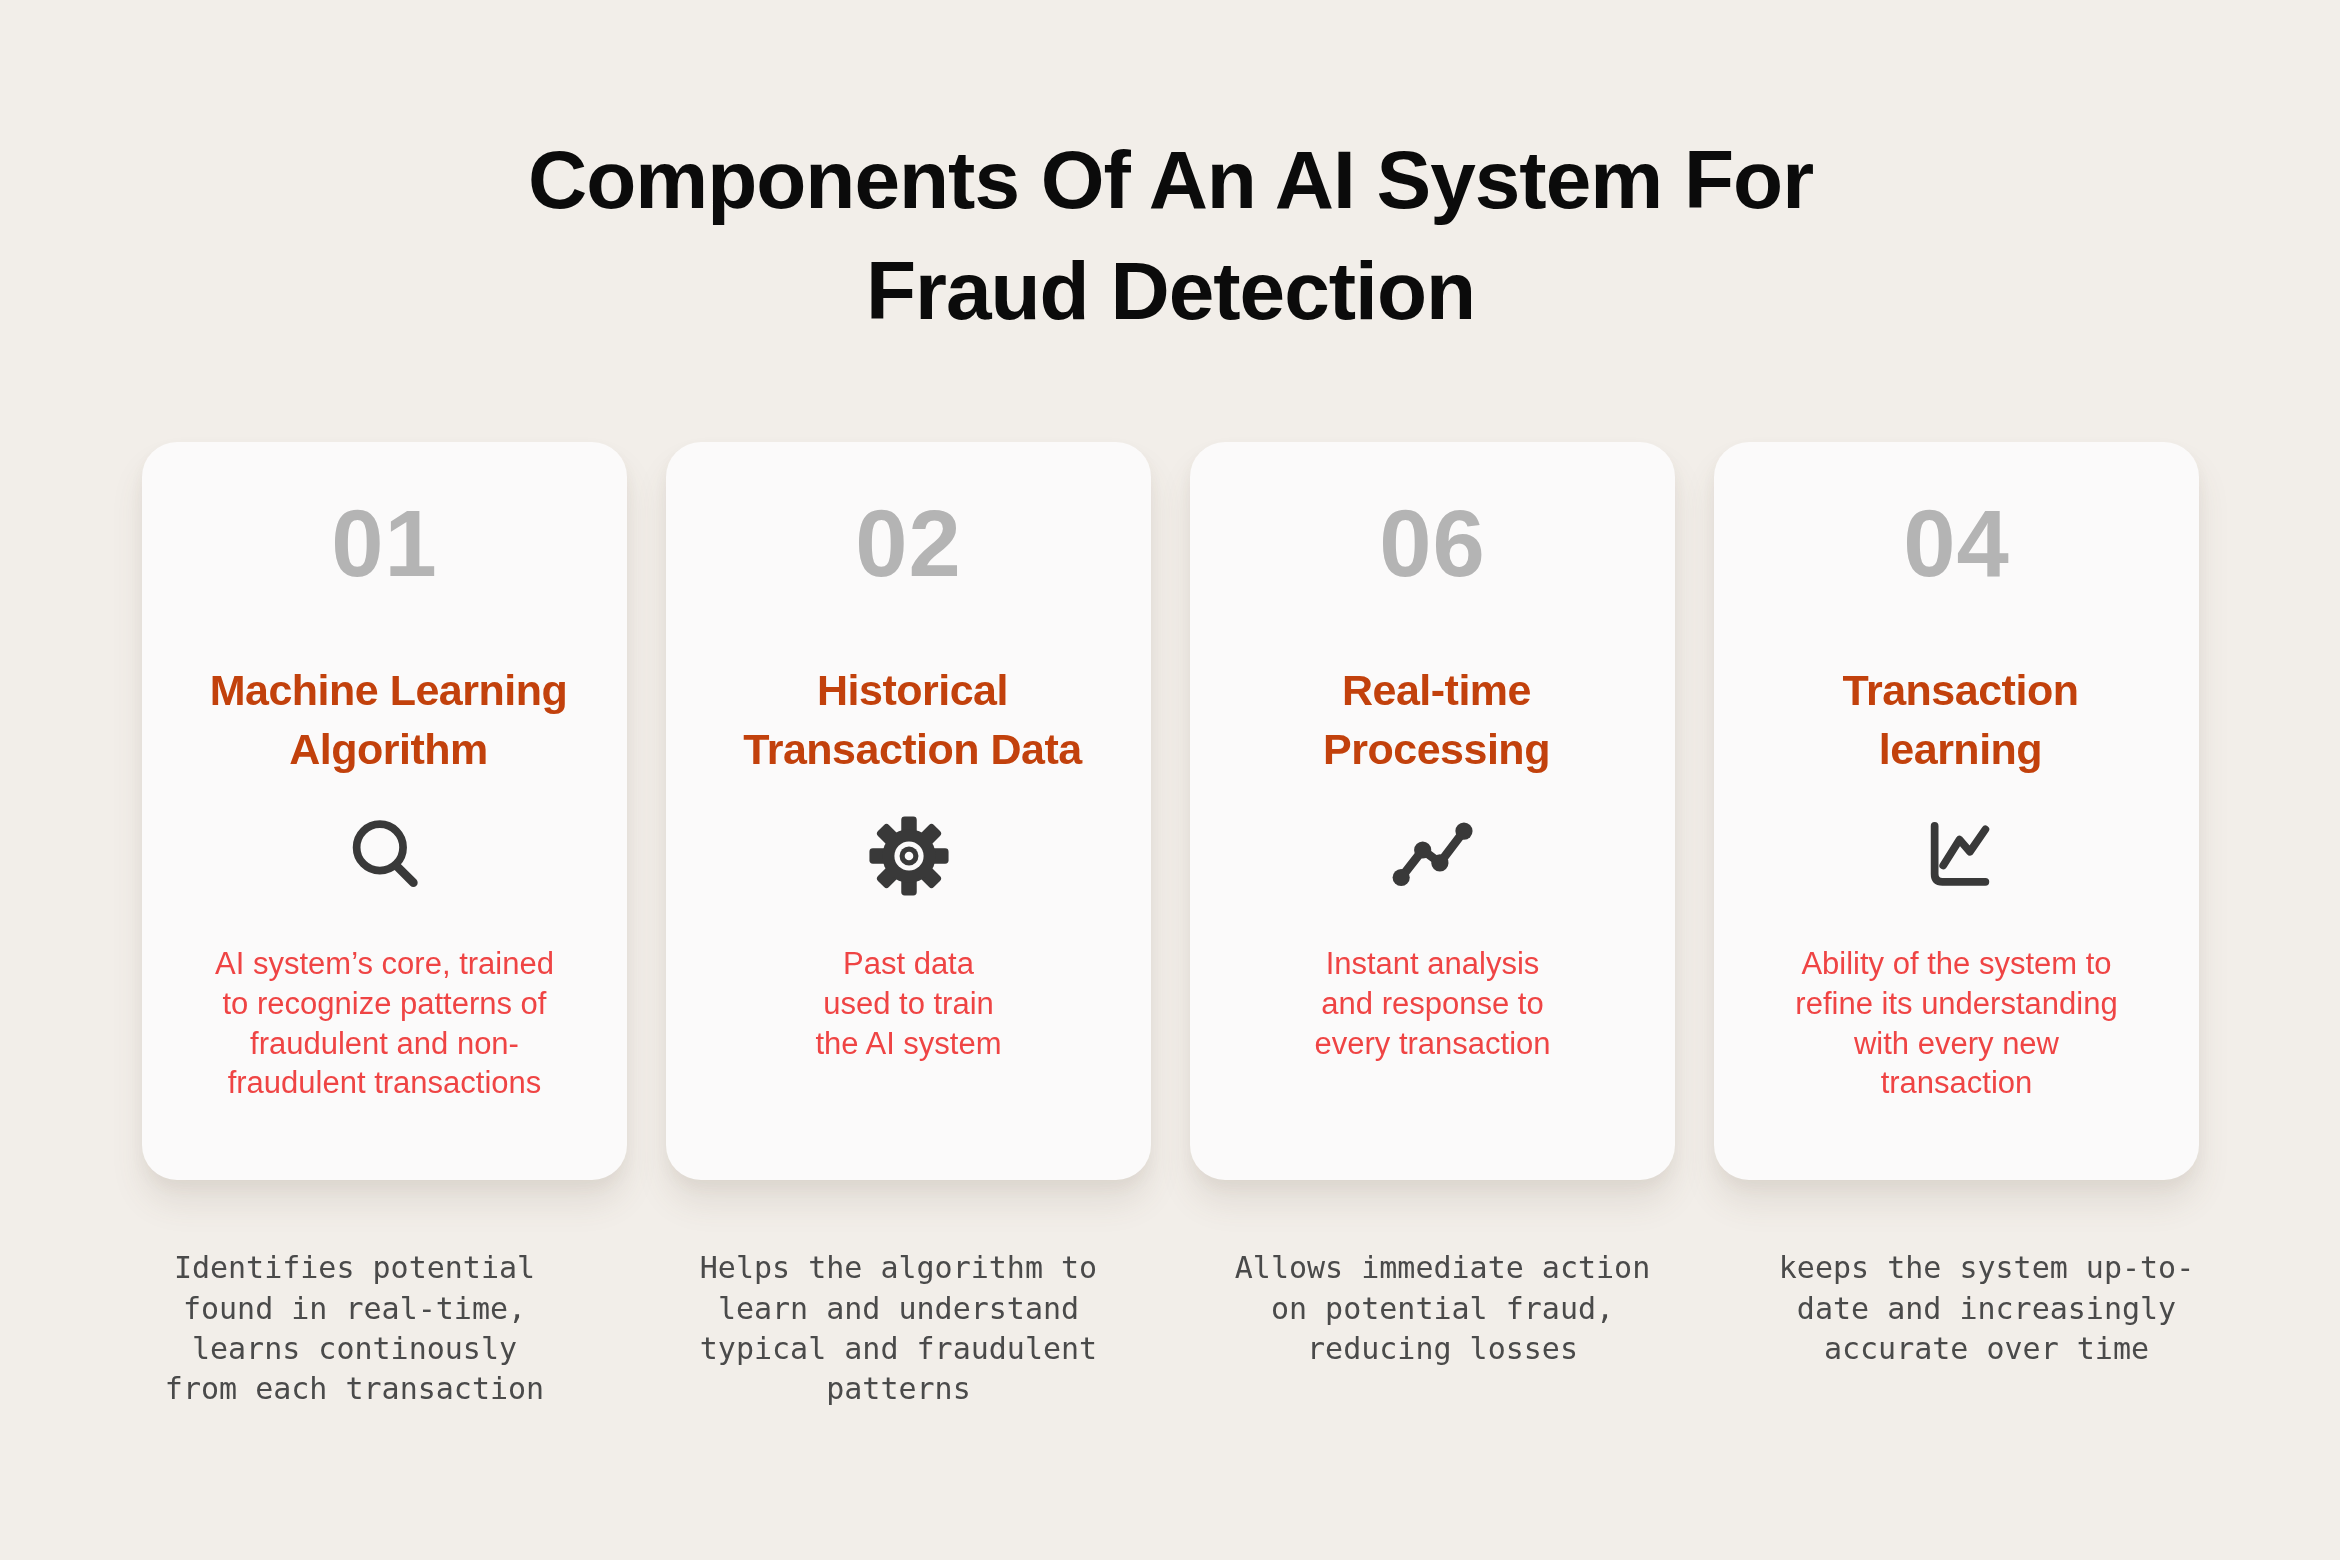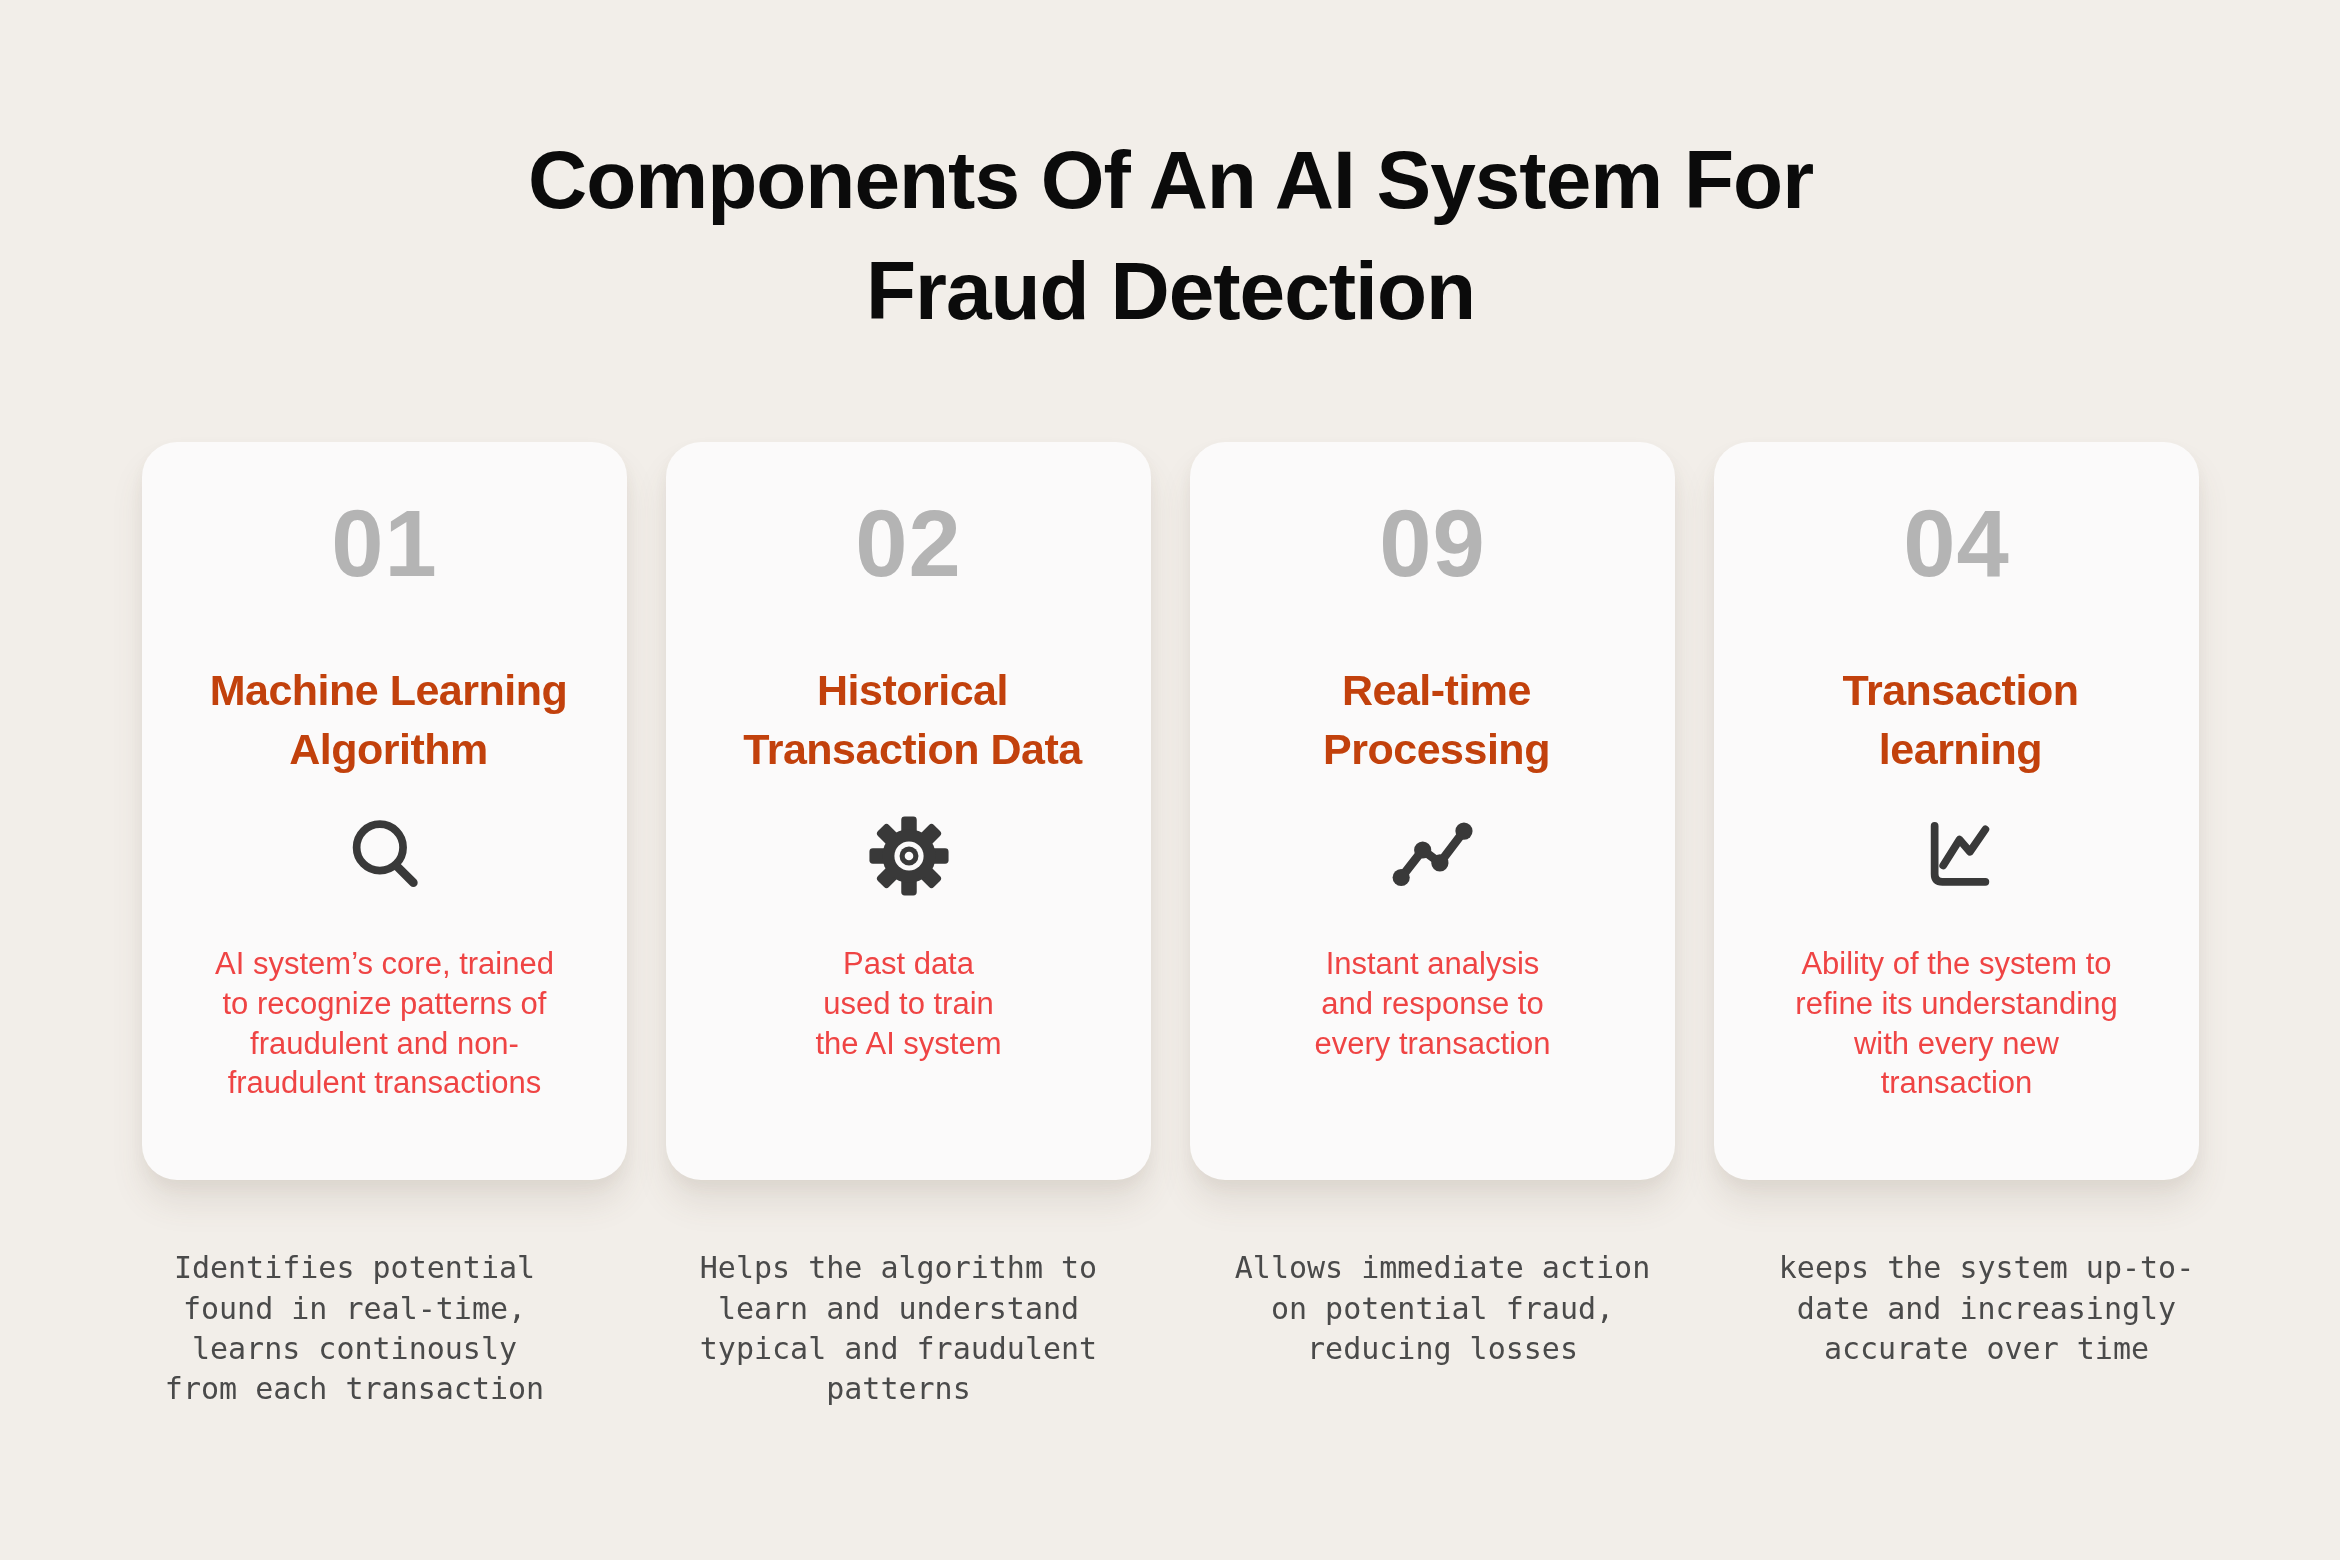--- a/index.html
+++ b/index.html
@@ -146,21 +146,21 @@
           <circle cx="50" cy="50" r="11" fill="#393939"></circle>
           <circle cx="50" cy="50" r="5" fill="#FBFAFA"></circle>
         </svg>
       </div>
       <p class="card-desc">Past data
 used to train
 the AI system</p>
     </section>
 
     <section class="card">
-      <div class="card-number">09</div>
+      <div class="card-number">06</div>
       <h2 class="card-title">Real-time
 Processing</h2>
       <div class="card-icon">
         <svg viewBox="0 0 100 100" aria-hidden="true">
           <polyline points="13,75 38,43 58,58 86,21" fill="none" stroke="#393939" stroke-width="10" stroke-linecap="round" stroke-linejoin="round"></polyline>
           <g fill="#393939">
             <circle cx="13" cy="75" r="10"></circle>
             <circle cx="38" cy="43" r="10"></circle>
             <circle cx="58" cy="58" r="10"></circle>
             <circle cx="86" cy="21" r="10"></circle>

